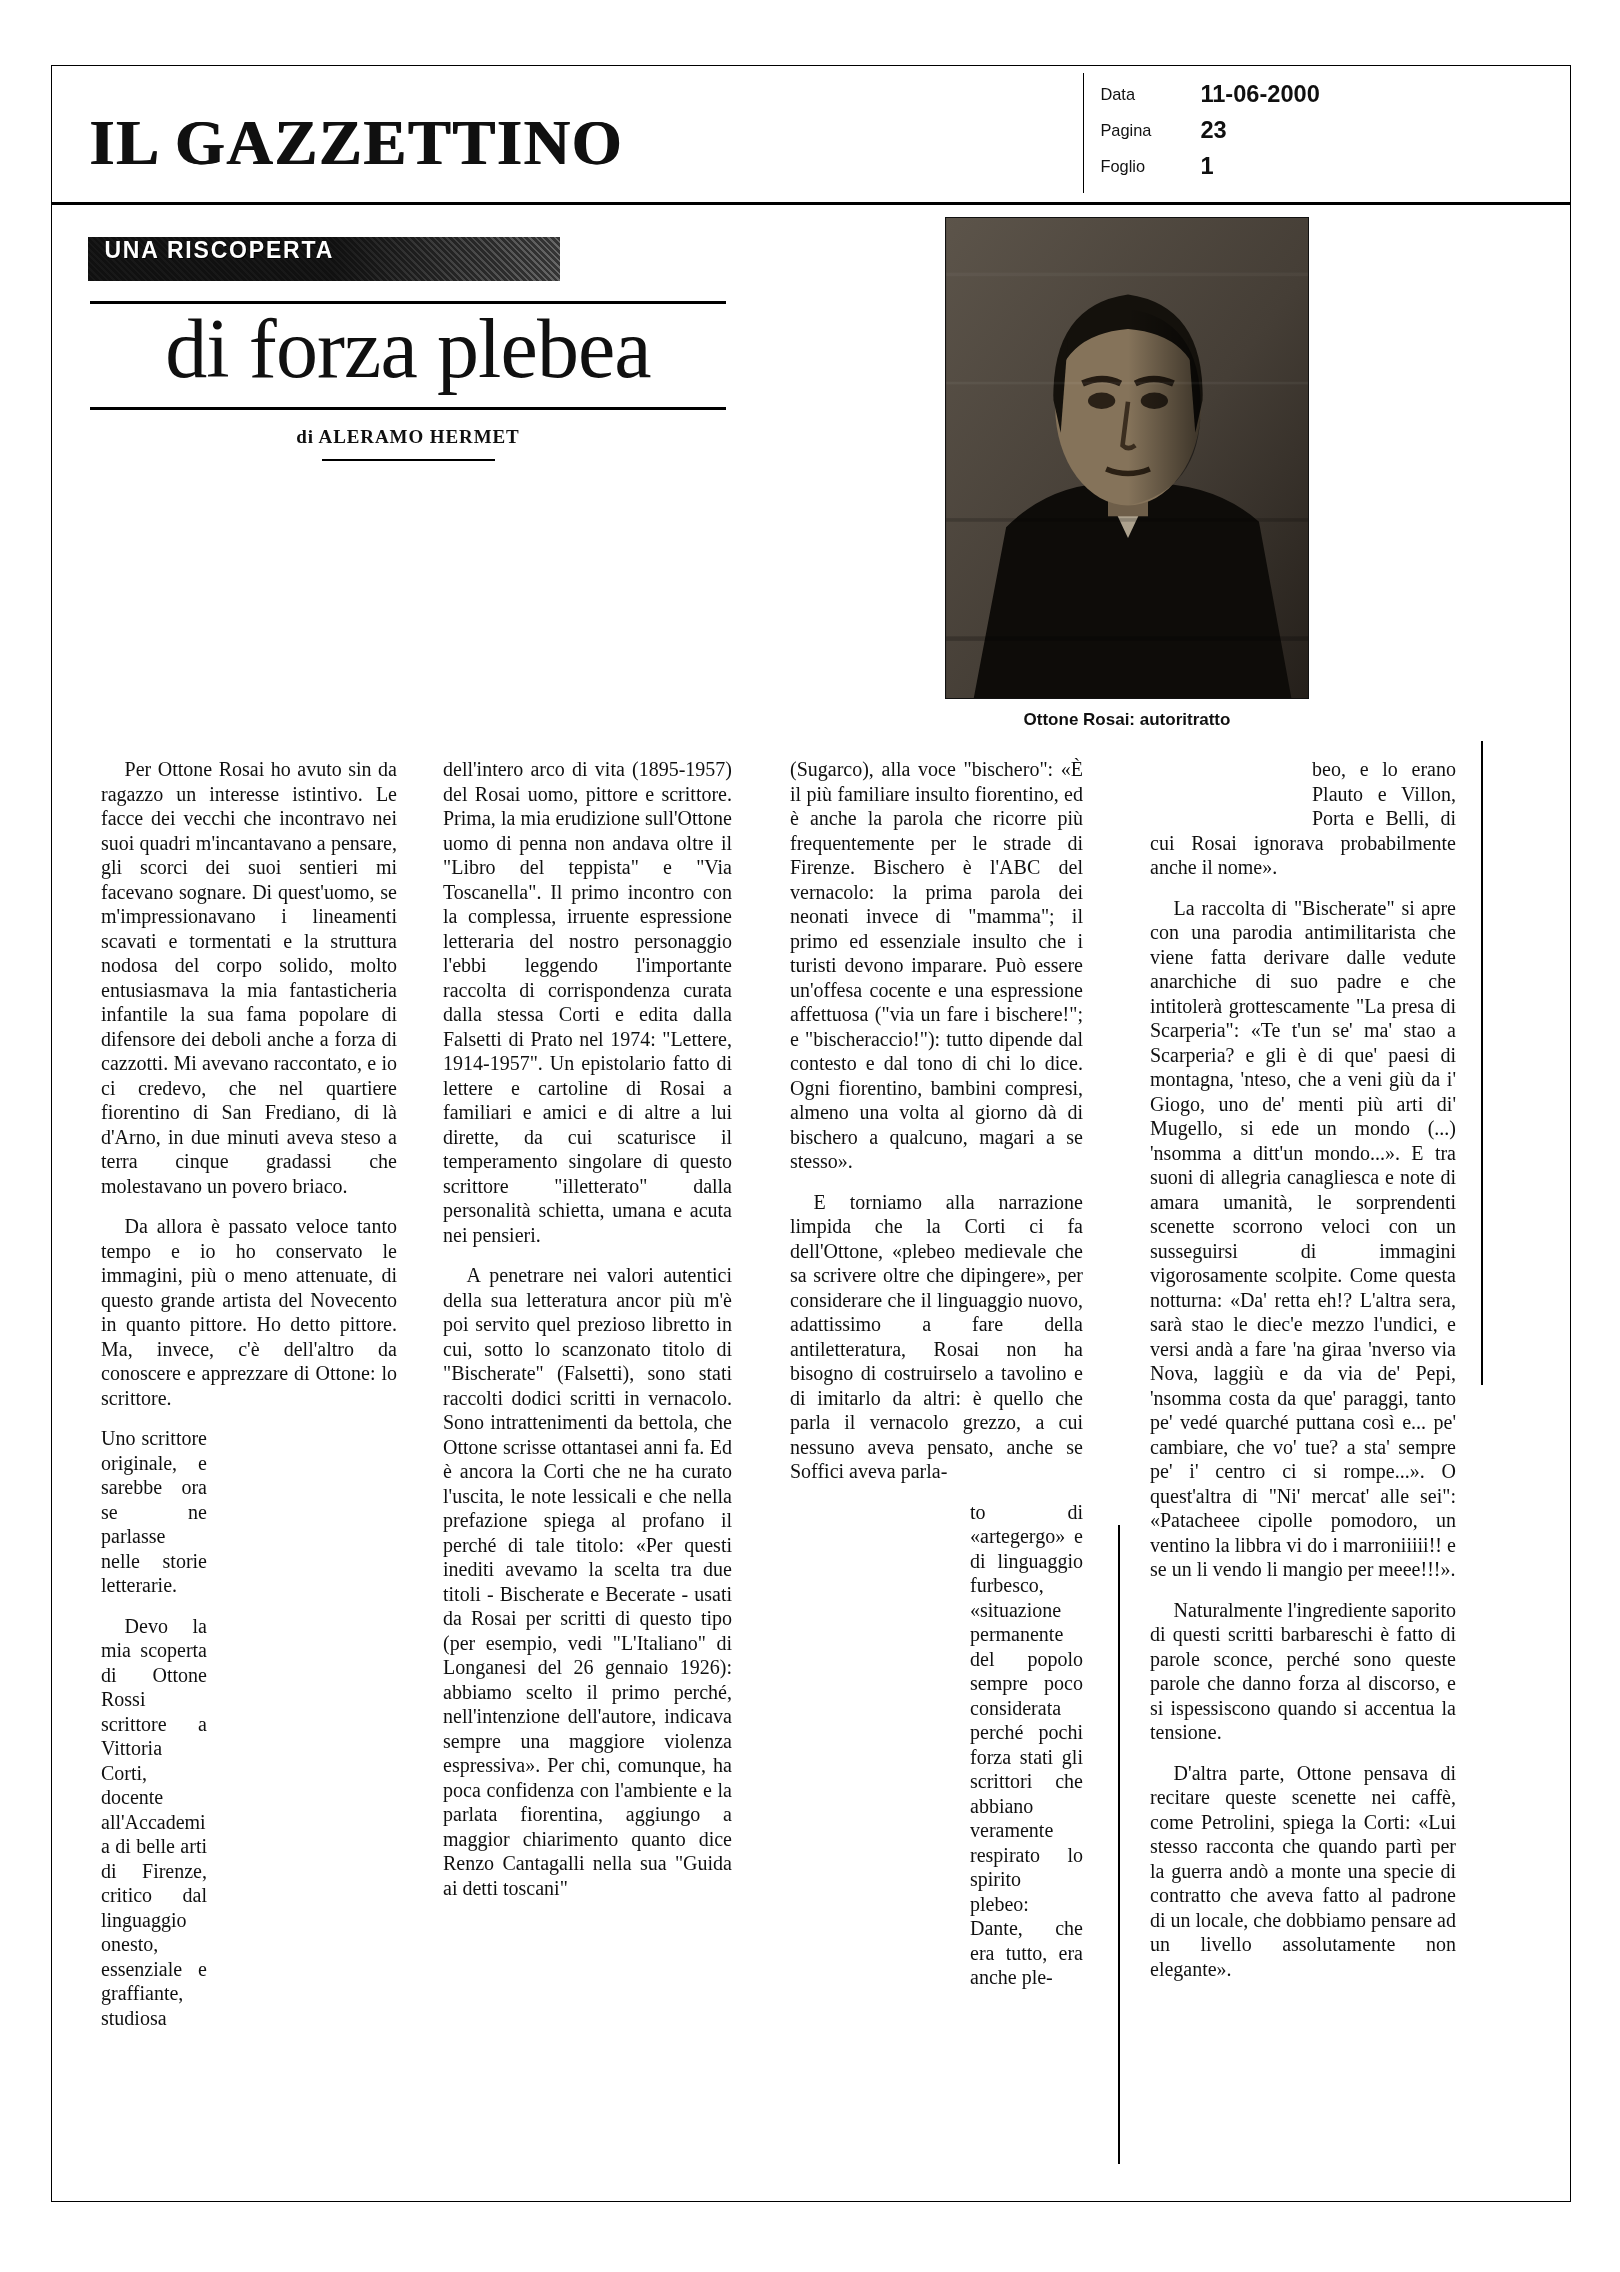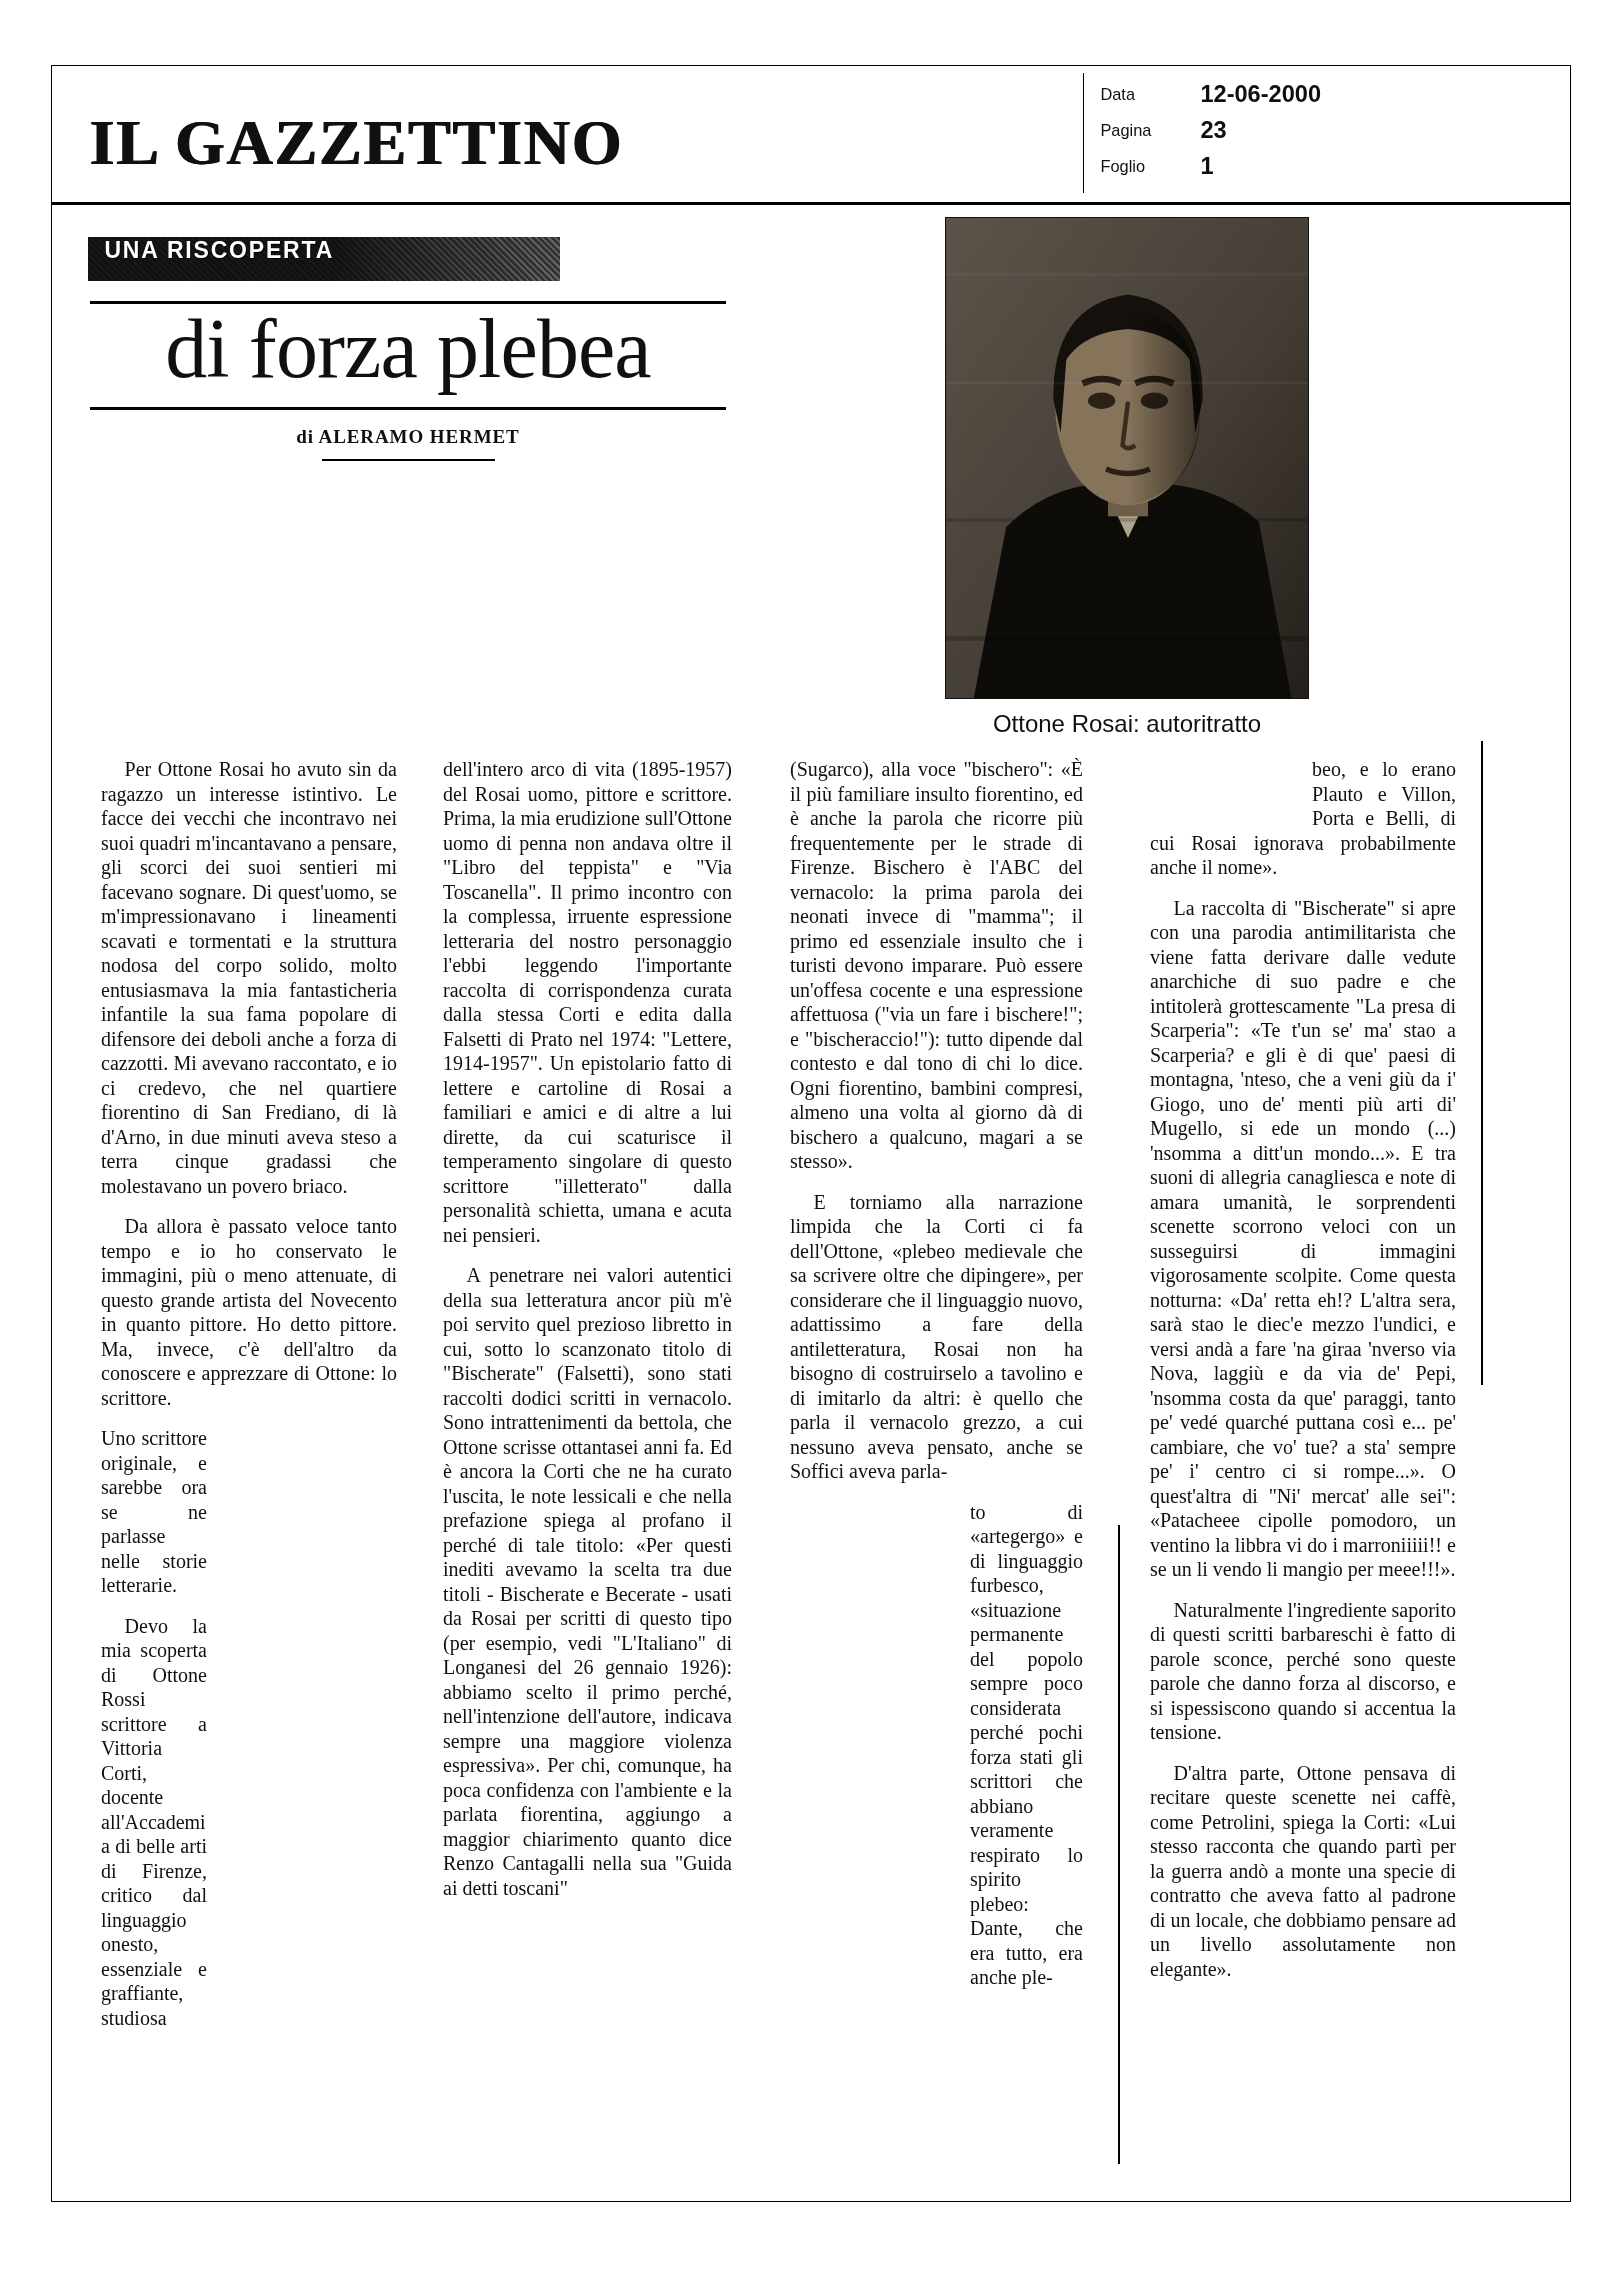--- a/index.html
+++ b/index.html
@@ -47,21 +47,21 @@
   .byline { margin-top:16.4px; font-size:19px; font-weight:700; letter-spacing:0.9px; }
   .byline-rule { width:173px; height:1.8px; background:#000; margin:11px auto 0; }
   
   .photo {
     position:absolute; left:893px; top:151px; width:364px; height:482px;
     background:#2a2620; border:0.9px solid #111; overflow:hidden;
   }
   .photo svg { display:block; }
   .photo-caption {
     position:absolute; left:893px; top:644px; width:364px; text-align:center;
-    font-family:"Liberation Sans", sans-serif; font-weight:400; font-size:24px;
+    font-family:"Liberation Sans", sans-serif; font-weight:700; font-size:17px;
   }
   
   .body {
     position:absolute; left:0; top:675px; width:100%; height:1400px; overflow:hidden;
     font-size:20px; line-height:24.5px; text-align:justify;
   }
   .col { position:absolute; top:0; height:100%; overflow:hidden; }
   .c1 { left:33px;  width:328px; }
   .c2 { left:375px; width:321px; }
   .c3 { left:722px; width:325px; }
@@ -84,21 +84,21 @@
 </style>
 </head>
 <body>
 
 <div class="clip">
 
   <div class="masthead">IL GAZZETTINO</div>
 
   <div class="meta">
     <span class="lbl">Data</span>
-    <span class="val">12-06-2000</span>
+    <span class="val">11-06-2000</span>
     <span class="lbl">Pagina</span>
     <span class="val">23</span>
     <span class="lbl">Foglio</span>
     <span class="val">1</span>
   </div>
 
   <div class="header-rule"></div>
 
   <div class="kicker">
     <span class="kicker-text">UNA RISCOPERTA</span>

